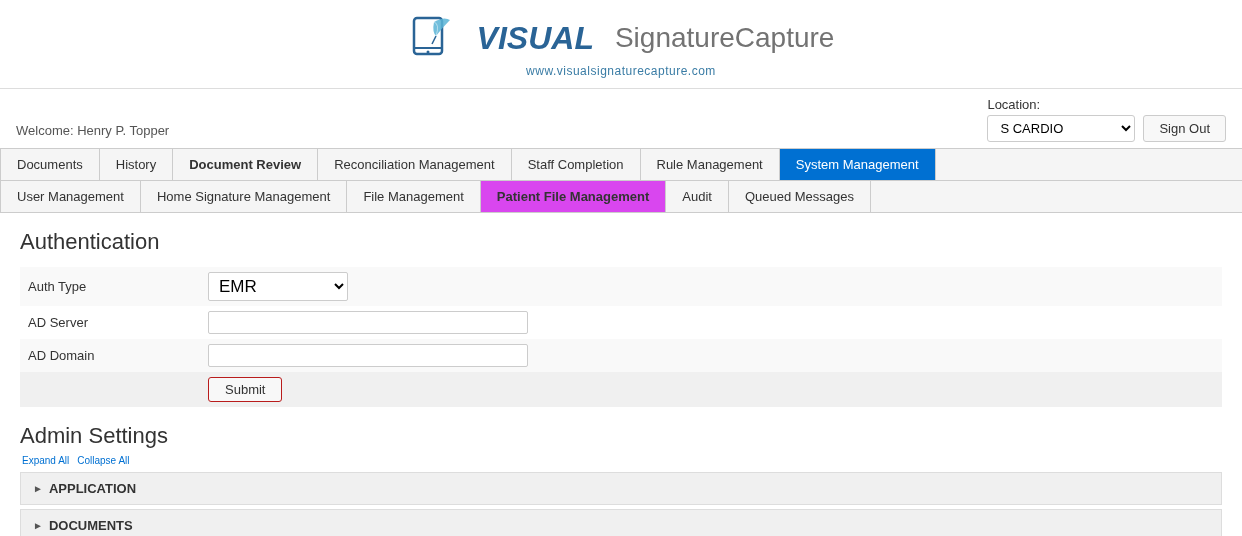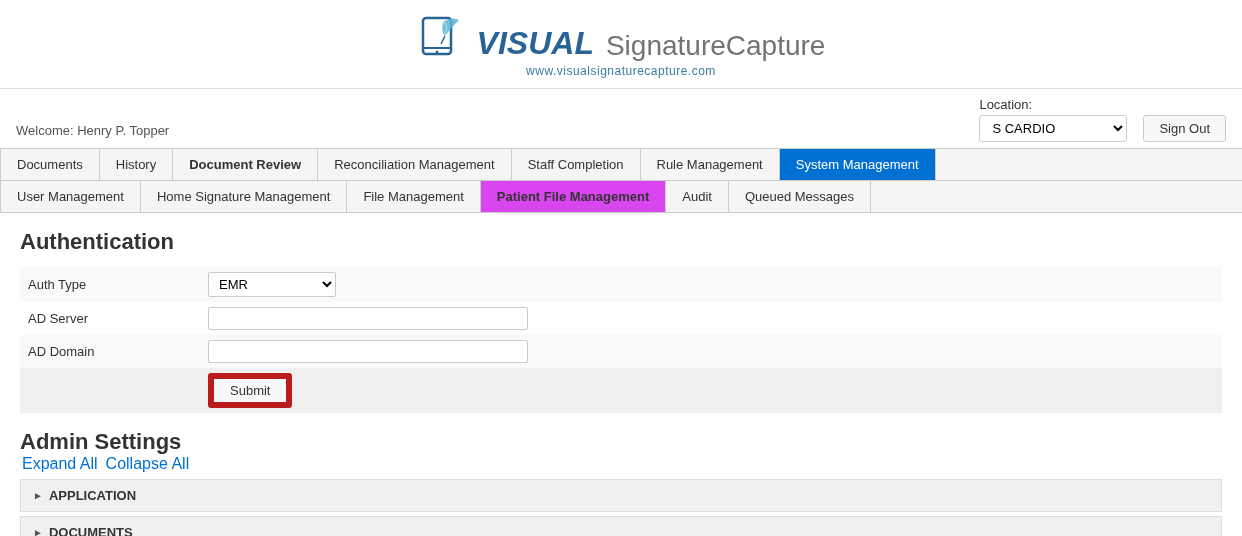--- a/index.html
+++ b/index.html
@@ -11,22 +11,22 @@
       padding: 14px 0 10px 0;
       border-bottom: 1px solid #ddd;
     }
     .logo-container {
       display: inline-flex;
       flex-direction: column;
       align-items: center;
     }
     .logo-top {
       display: flex;
-      align-items: flex-end;
-      gap: 12px;
+      align-items: center;
+      gap: 21px;
     }
     .logo-text-visual {
       font-size: 32px;
       font-weight: bold;
       color: #2a6496;
       font-style: italic;
     }
     .logo-text-sig {
       font-size: 28px;
       color: #737373;
@@ -48,21 +48,21 @@
     }
     .welcome-text {
       font-size: 13px;
       color: #555;
       align-self: flex-end;
       padding-bottom: 4px;
     }
     .location-sign-out {
       display: flex;
       align-items: center;
-      gap: 16px;
+      gap: 8px;
     }
     .location-group {
       display: flex;
       flex-direction: column;
       align-items: flex-start;
     }
     .location-label {
       font-size: 13px;
       color: #333;
       margin-bottom: 3px;
@@ -125,21 +125,21 @@
     }
 
     
     .main-content {
       padding: 16px 20px;
     }
 
     
     .section-title {
       font-size: 22px;
-      font-weight: bold;
+      font-weight: normal;
       color: #333;
       margin-bottom: 12px;
     }
 
     .form-table {
       width: 100%;
       border-collapse: collapse;
     }
     .form-table tr td {
       padding: 5px 8px;
@@ -153,65 +153,66 @@
     }
     .label-cell {
       width: 180px;
       color: #333;
       vertical-align: middle;
     }
     .input-cell {
       vertical-align: middle;
     }
     .auth-select {
-      font-size: 13px;
+      font-size: 17px;
       padding: 3px 6px;
       border: 1px solid #ccc;
       border-radius: 2px;
-      width: 128px;
+      width: 140px;
       background: #fff;
     }
     .text-input {
       font-size: 13px;
       padding: 3px 6px;
       border: 1px solid #ccc;
       border-radius: 2px;
       width: 320px;
     }
     .submit-row td {
       background: #f0f0f0 !important;
       padding: 6px 8px;
     }
     .submit-btn {
       font-size: 13px;
       padding: 4px 16px;
-      border: 6px solid #b91c1c;
+      border: 1px solid #b91c1c;
       border-radius: 3px;
       background: #f8f8f8;
       cursor: pointer;
       color: #333;
     }
 
     
     .admin-section {
       margin-top: 16px;
     }
     .admin-title {
       font-size: 22px;
-      font-weight: bold;
-      color: #333;
+      font-weight: normal;
+      color: #333;
+      margin-bottom: 6px;
     }
     .expand-collapse-row {
       display: flex;
       gap: 8px;
       margin-bottom: 6px;
       padding: 0 2px;
     }
     .expand-link, .collapse-link {
-      font-size: 16px;
+      font-size: 10px;
       color: #0070d2;
       cursor: pointer;
       text-decoration: none;
     }
 
     .accordion-item {
       border: 1px solid #ddd;
       margin-bottom: 4px;
     }
     .accordion-header {

